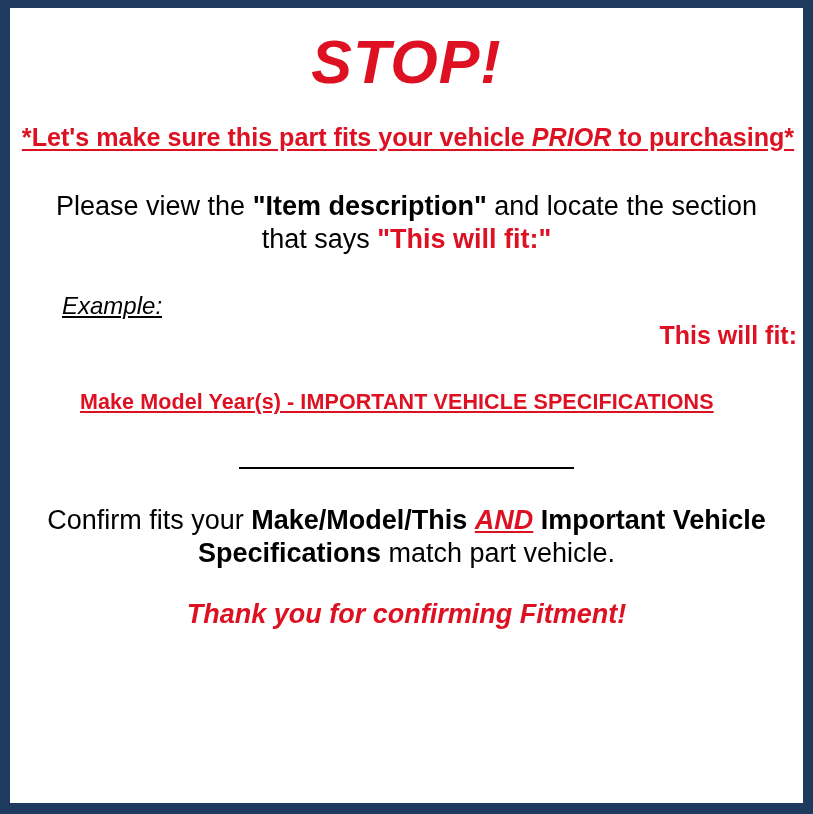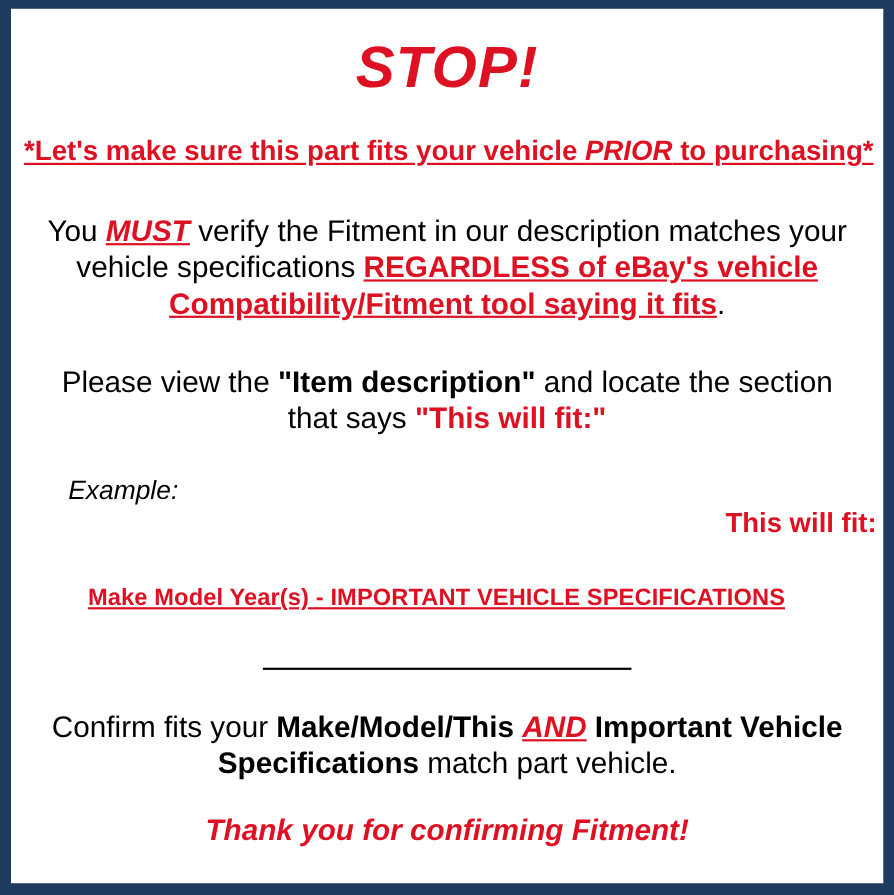--- a/index.html
+++ b/index.html
@@ -36,21 +36,21 @@
   }
 
   
   .stop-title {
     margin: 0;
     padding-top: 8px;
     color: #dd1122;
     font-family: "Liberation Sans", sans-serif;
     font-weight: bold;
     font-style: italic;
-    font-size: 53px;
+    font-size: 61px;
     line-height: 92px;
     letter-spacing: 1px;
     text-align: center;
   }
 
   
   .tagline {
     margin: 0;
     padding-top: 14px;
     color: #dd1122;
@@ -98,20 +98,21 @@
     text-align: left;
     padding-left: 46px;
     padding-top: 36px;
   }
   .example-label {
     margin: 0;
     color: #000000;
     font-style: italic;
     font-size: 24px;
     line-height: 27px;
+    text-decoration: underline;
     text-underline-offset: 2px;
     display: inline-block;
   }
   .example-fit {
     margin: 0;
     padding-top: 2px;
     color: #dd1122;
     font-weight: bold;
     font-size: 25px;
     line-height: 29px;
@@ -158,21 +159,20 @@
 </head>
 <body>
 
 <div class="notice-frame">
   <div class="inner">
 
     <div class="stop-title">STOP!</div>
 
     <div class="tagline"><span>*Let's make sure this part fits your vehicle </span><span class="ital">PRIOR</span><span> to purchasing*</span></div>
 
-    <div class="para para-must"><span>You </span><span class="red-b-i-u">MUST</span><span> verify the Fitment in our description matches your vehicle specifications </span><span class="red-b-u">REGARDLESS of eBay's vehicle Compatibility/Fitment tool saying it fits</span><span>.</span></div>
 
     <div class="para para-please"><span>Please view the </span><span class="blk-b">"Item description"</span><span> and locate the section that says </span><span class="red-b">"This will fit:"</span></div>
 
     <div class="example-block">
       <div>
         <span class="example-label">Example:</span>
       </div>
       <div class="example-fit">This will fit:</div>
       <div class="example-spec">Make Model Year(s) - IMPORTANT VEHICLE SPECIFICATIONS</div>
     </div>

